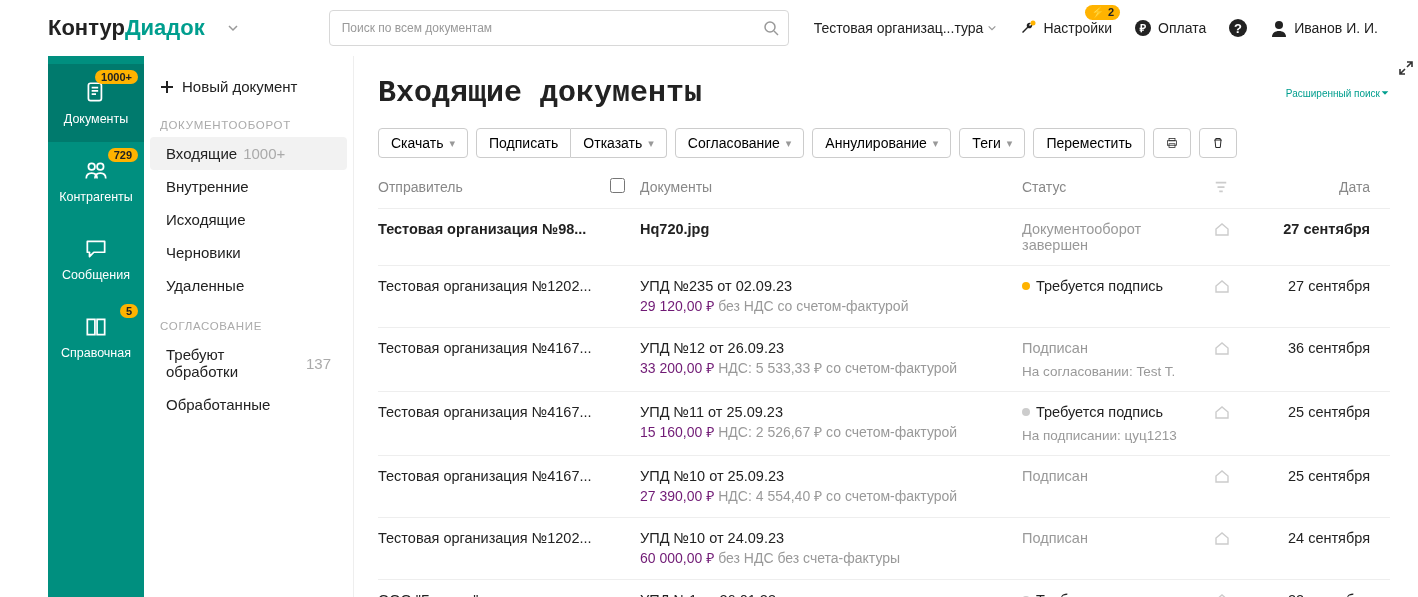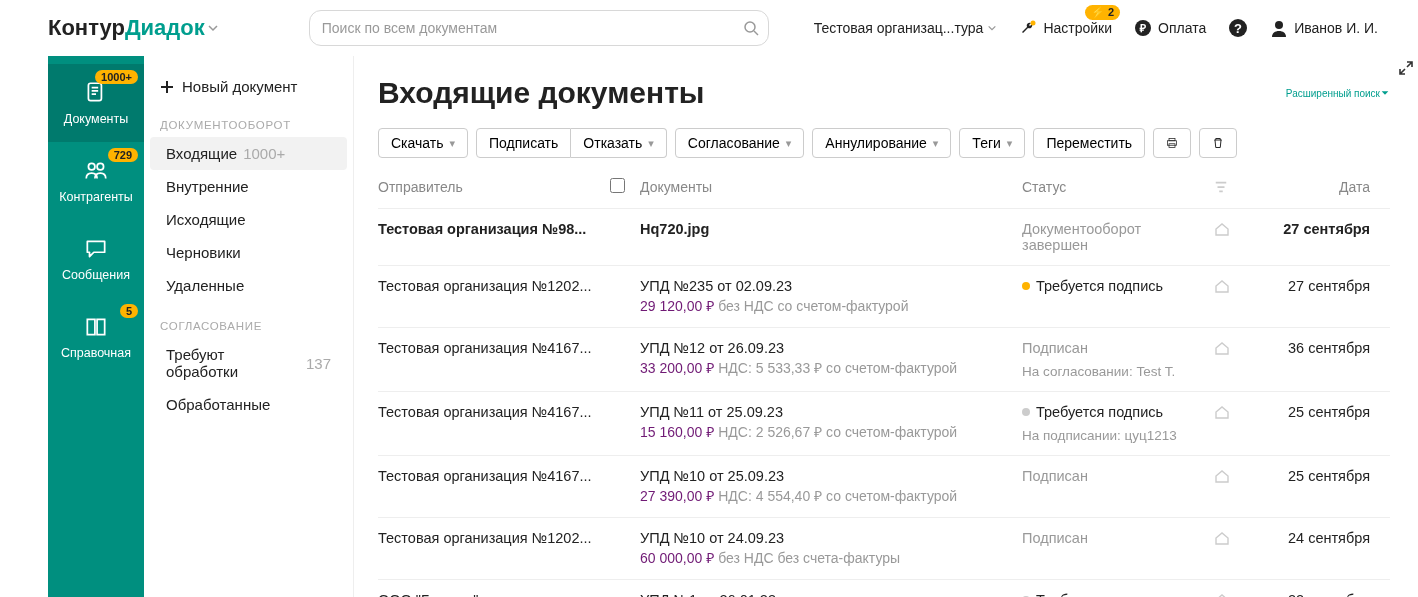--- a/index.html
+++ b/index.html
@@ -1,24 +1,24 @@
 <!DOCTYPE html>
 <html><head>
 <meta charset="utf-8">
 <style>
 * { box-sizing: border-box; margin: 0; padding: 0; }
 body { font-family: -apple-system, BlinkMacSystemFont, "Segoe UI", Arial, sans-serif; font-size: 14px; color: #222; background: #fff; }
 
 .topbar { display: flex; align-items: center; padding: 10px 40px 10px 48px; gap: 10px; }
-.logo { font-size: 22px; font-weight: 700; display: flex; align-items: center; gap: 2px; }
+.logo { font-size: 22px; font-weight: 700; display: flex; align-items: center; gap: 22px; }
 .logo .k { color: #222; }
 .logo .d { color: #009e8e; font-weight: 600; }
 .logo-caret { color: #999; }
 .search-wrap { position: relative; margin-left: 80px; }
-.search-input { width: 460px; height: 36px; border: 1px solid #d8d8d8; border-radius: 12px; padding: 0 36px 0 12px; font-size: 14px; color: #333; }
+.search-input { width: 460px; height: 36px; border: 1px solid #d8d8d8; border-radius: 4px; padding: 0 36px 0 12px; font-size: 12px; color: #333; }
 .search-input::placeholder { color: #999; }
 .search-icon { position: absolute; right: 10px; top: 50%; transform: translateY(-50%); color: #999; }
 .top-right { margin-left: auto; display: flex; align-items: center; gap: 22px; }
 .org-select { display: flex; align-items: center; gap: 4px; cursor: pointer; }
 .top-link { display: flex; align-items: center; gap: 6px; cursor: pointer; position: relative; }
 .top-badge { position: absolute; top: -14px; right: -8px; background: #ffb300; color: #222; font-size: 11px; font-weight: 700; padding: 1px 6px; border-radius: 8px; white-space: nowrap; }
 .help-icon, .ruble-icon, .user-icon { display: inline-flex; }
 
 .layout { display: flex; }
 .rail { width: 96px; background: #008f7f; color: #fff; display: flex; flex-direction: column; padding-top: 8px; min-height: 560px; margin-left: 48px; }
@@ -29,21 +29,21 @@
 .submenu { width: 210px; border-right: 1px solid #eee; padding: 16px 0; background: #fff; }
 .new-doc { display: flex; align-items: center; gap: 8px; padding: 6px 16px 18px; font-size: 15px; cursor: pointer; }
 .sub-group-title { color: #aaa; font-size: 11.5px; letter-spacing: 0.06em; padding: 6px 16px; text-transform: uppercase; }
 .sub-item { padding: 8px 16px; font-size: 15px; cursor: pointer; display: flex; align-items: center; gap: 6px; border-radius: 4px; margin: 0 6px; }
 .sub-item.active { background: #f2f2f2; }
 .sub-item .count, .label-muted { color: #aaa; }
 
 .content { flex: 1; padding: 20px 28px 0 24px; position: relative; overflow: hidden; }
 .expand-icon { position: absolute; top: 4px; right: 4px; cursor: pointer; color: #333; }
 .page-head { display: flex; align-items: center; justify-content: space-between; margin-bottom: 18px; }
-.page-title { font-size: 30px; font-weight: 700; }
+.page-title { font-size: 30px; font-weight: 700; font-family: Liberation Mono, monospace; }
 .adv-search { color: #009e8e; font-size: 10px; display: flex; align-items: center; cursor: pointer; }
 
 .toolbar { display: flex; gap: 8px; margin-bottom: 14px; flex-wrap: wrap; }
 .btn { border: 1px solid #ccc; background: #fff; border-radius: 4px; padding: 6px 12px; font-size: 14px; cursor: pointer; display: inline-flex; align-items: center; gap: 6px; }
 .btn .caret { color: #999; font-size: 11px; }
 .btn-group { display: flex; }
 .btn-group .btn { border-radius: 0; }
 .btn-group .btn:first-child { border-radius: 4px 0 0 4px; }
 .btn-group .btn:last-child { border-radius: 0 4px 4px 0; border-left: 0; }
 .icon-btn { width: 38px; justify-content: center; }

